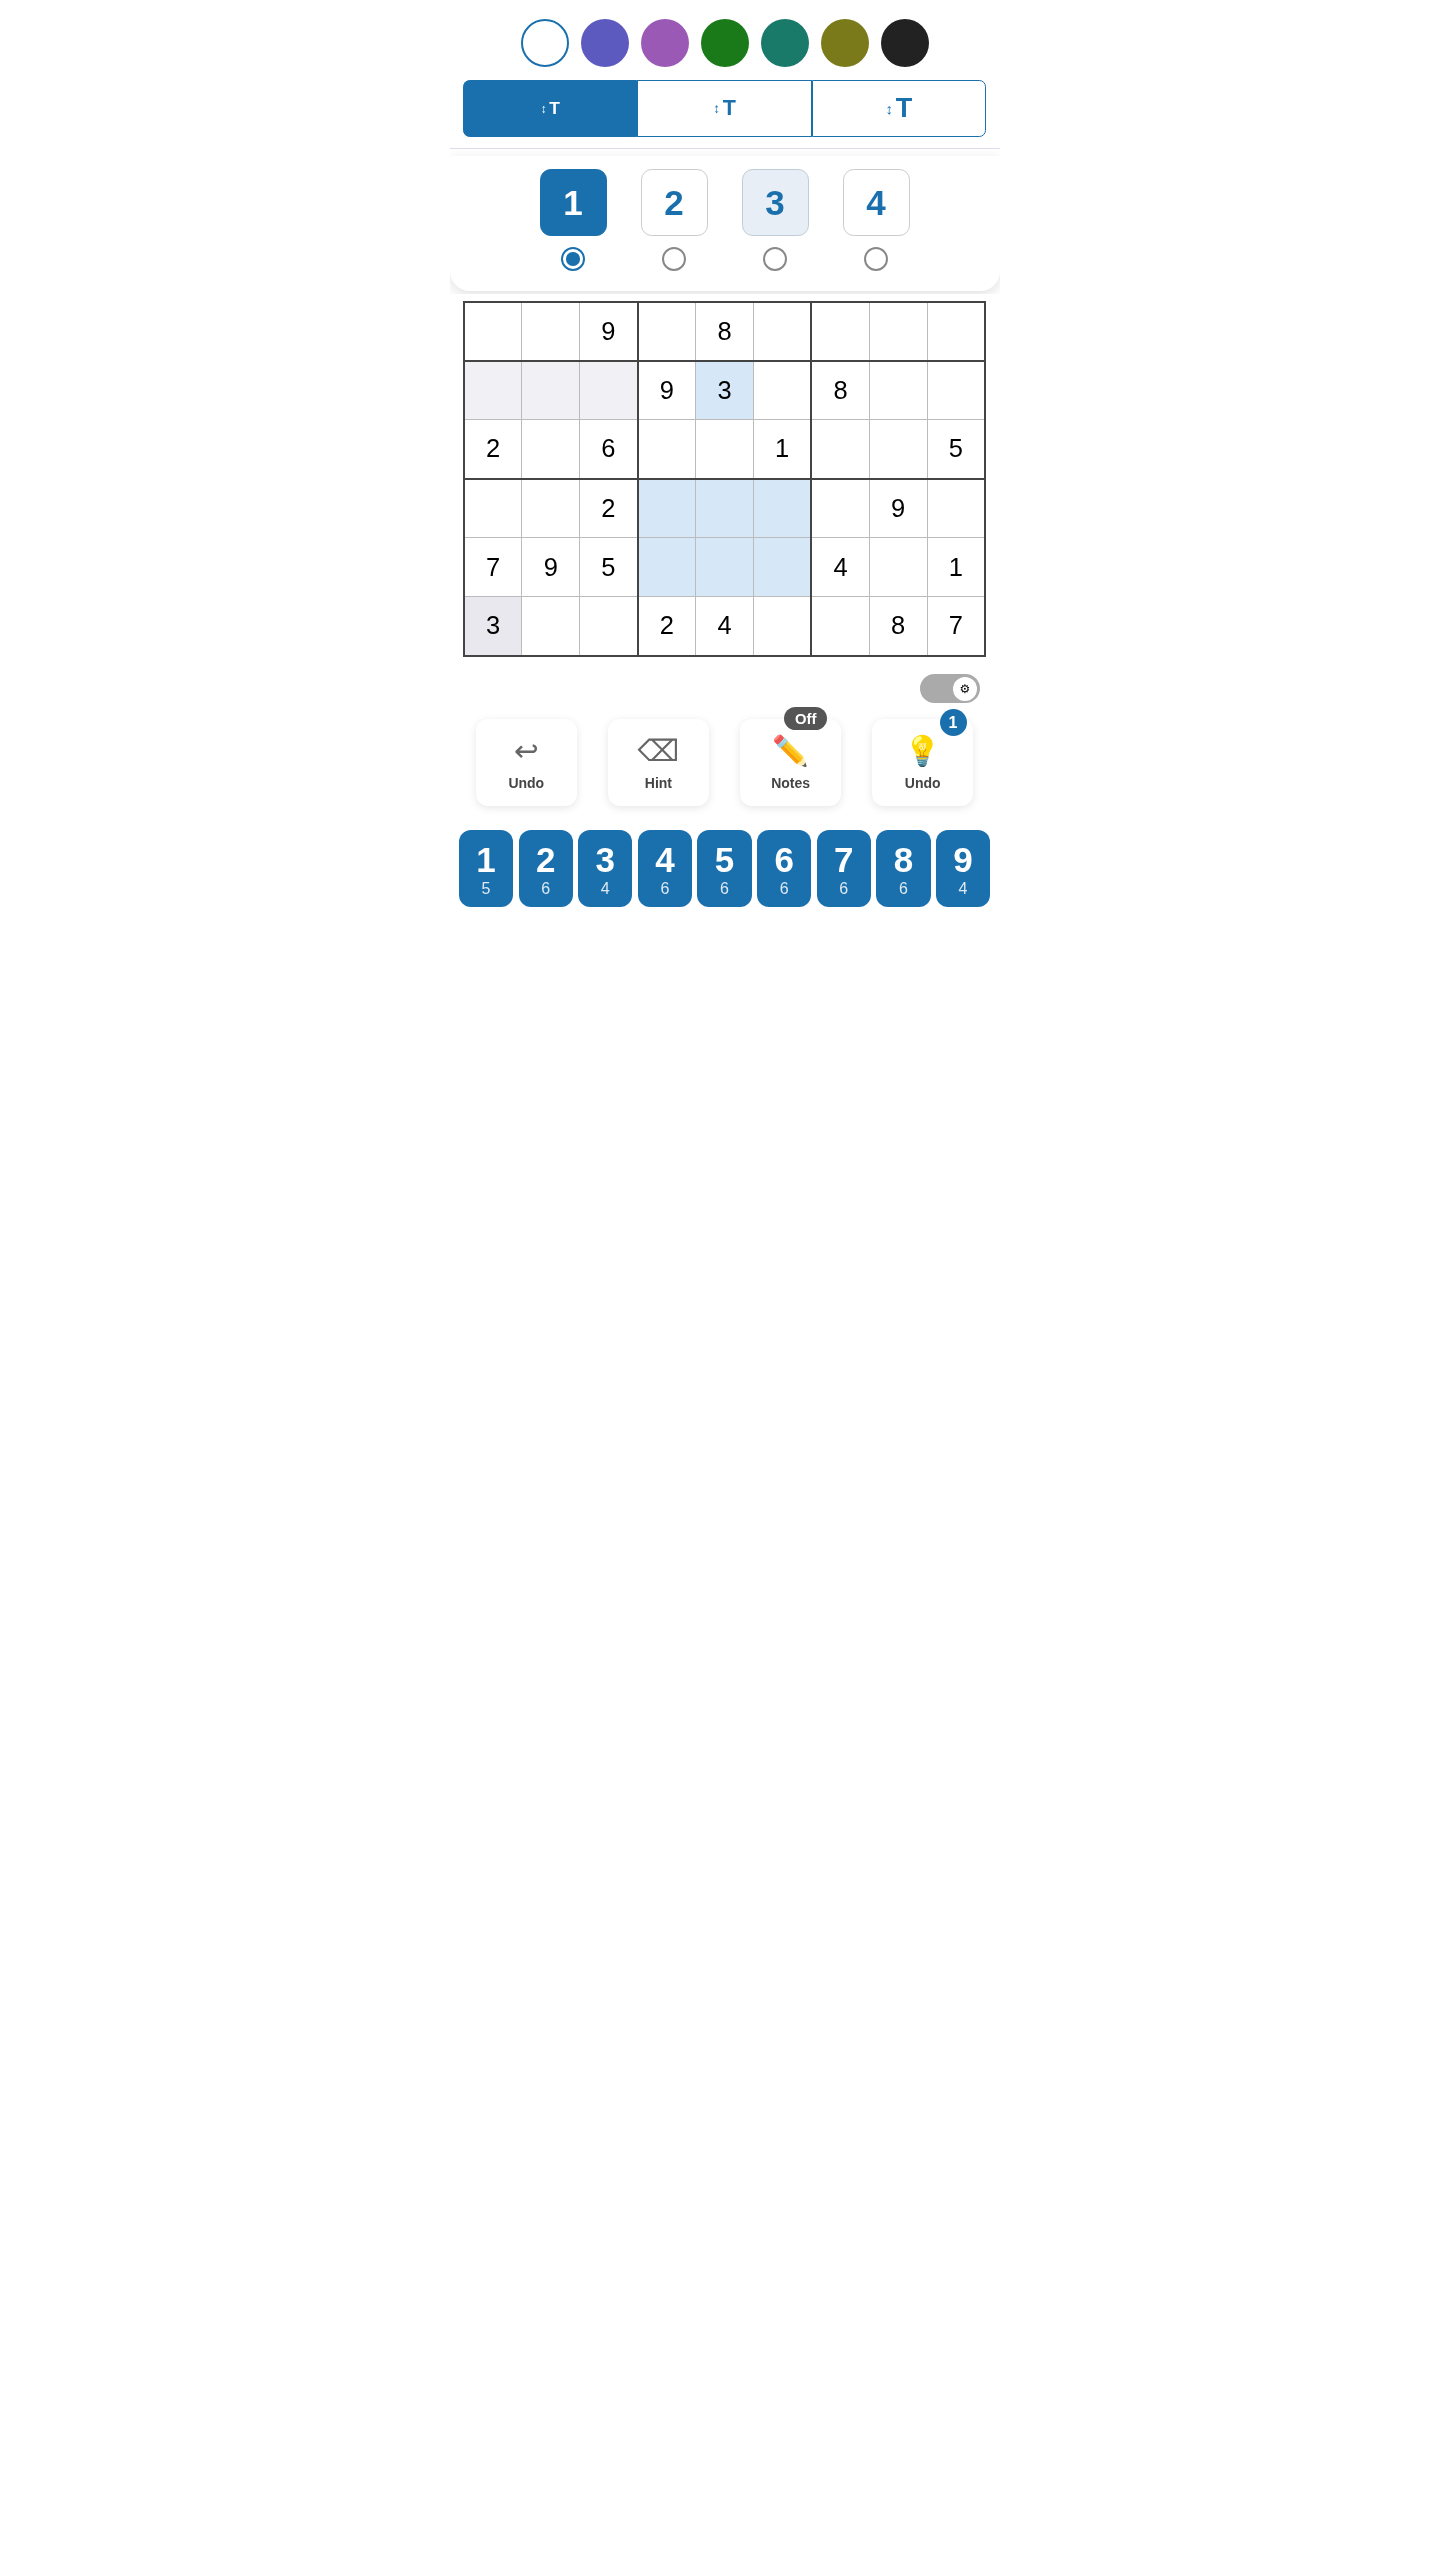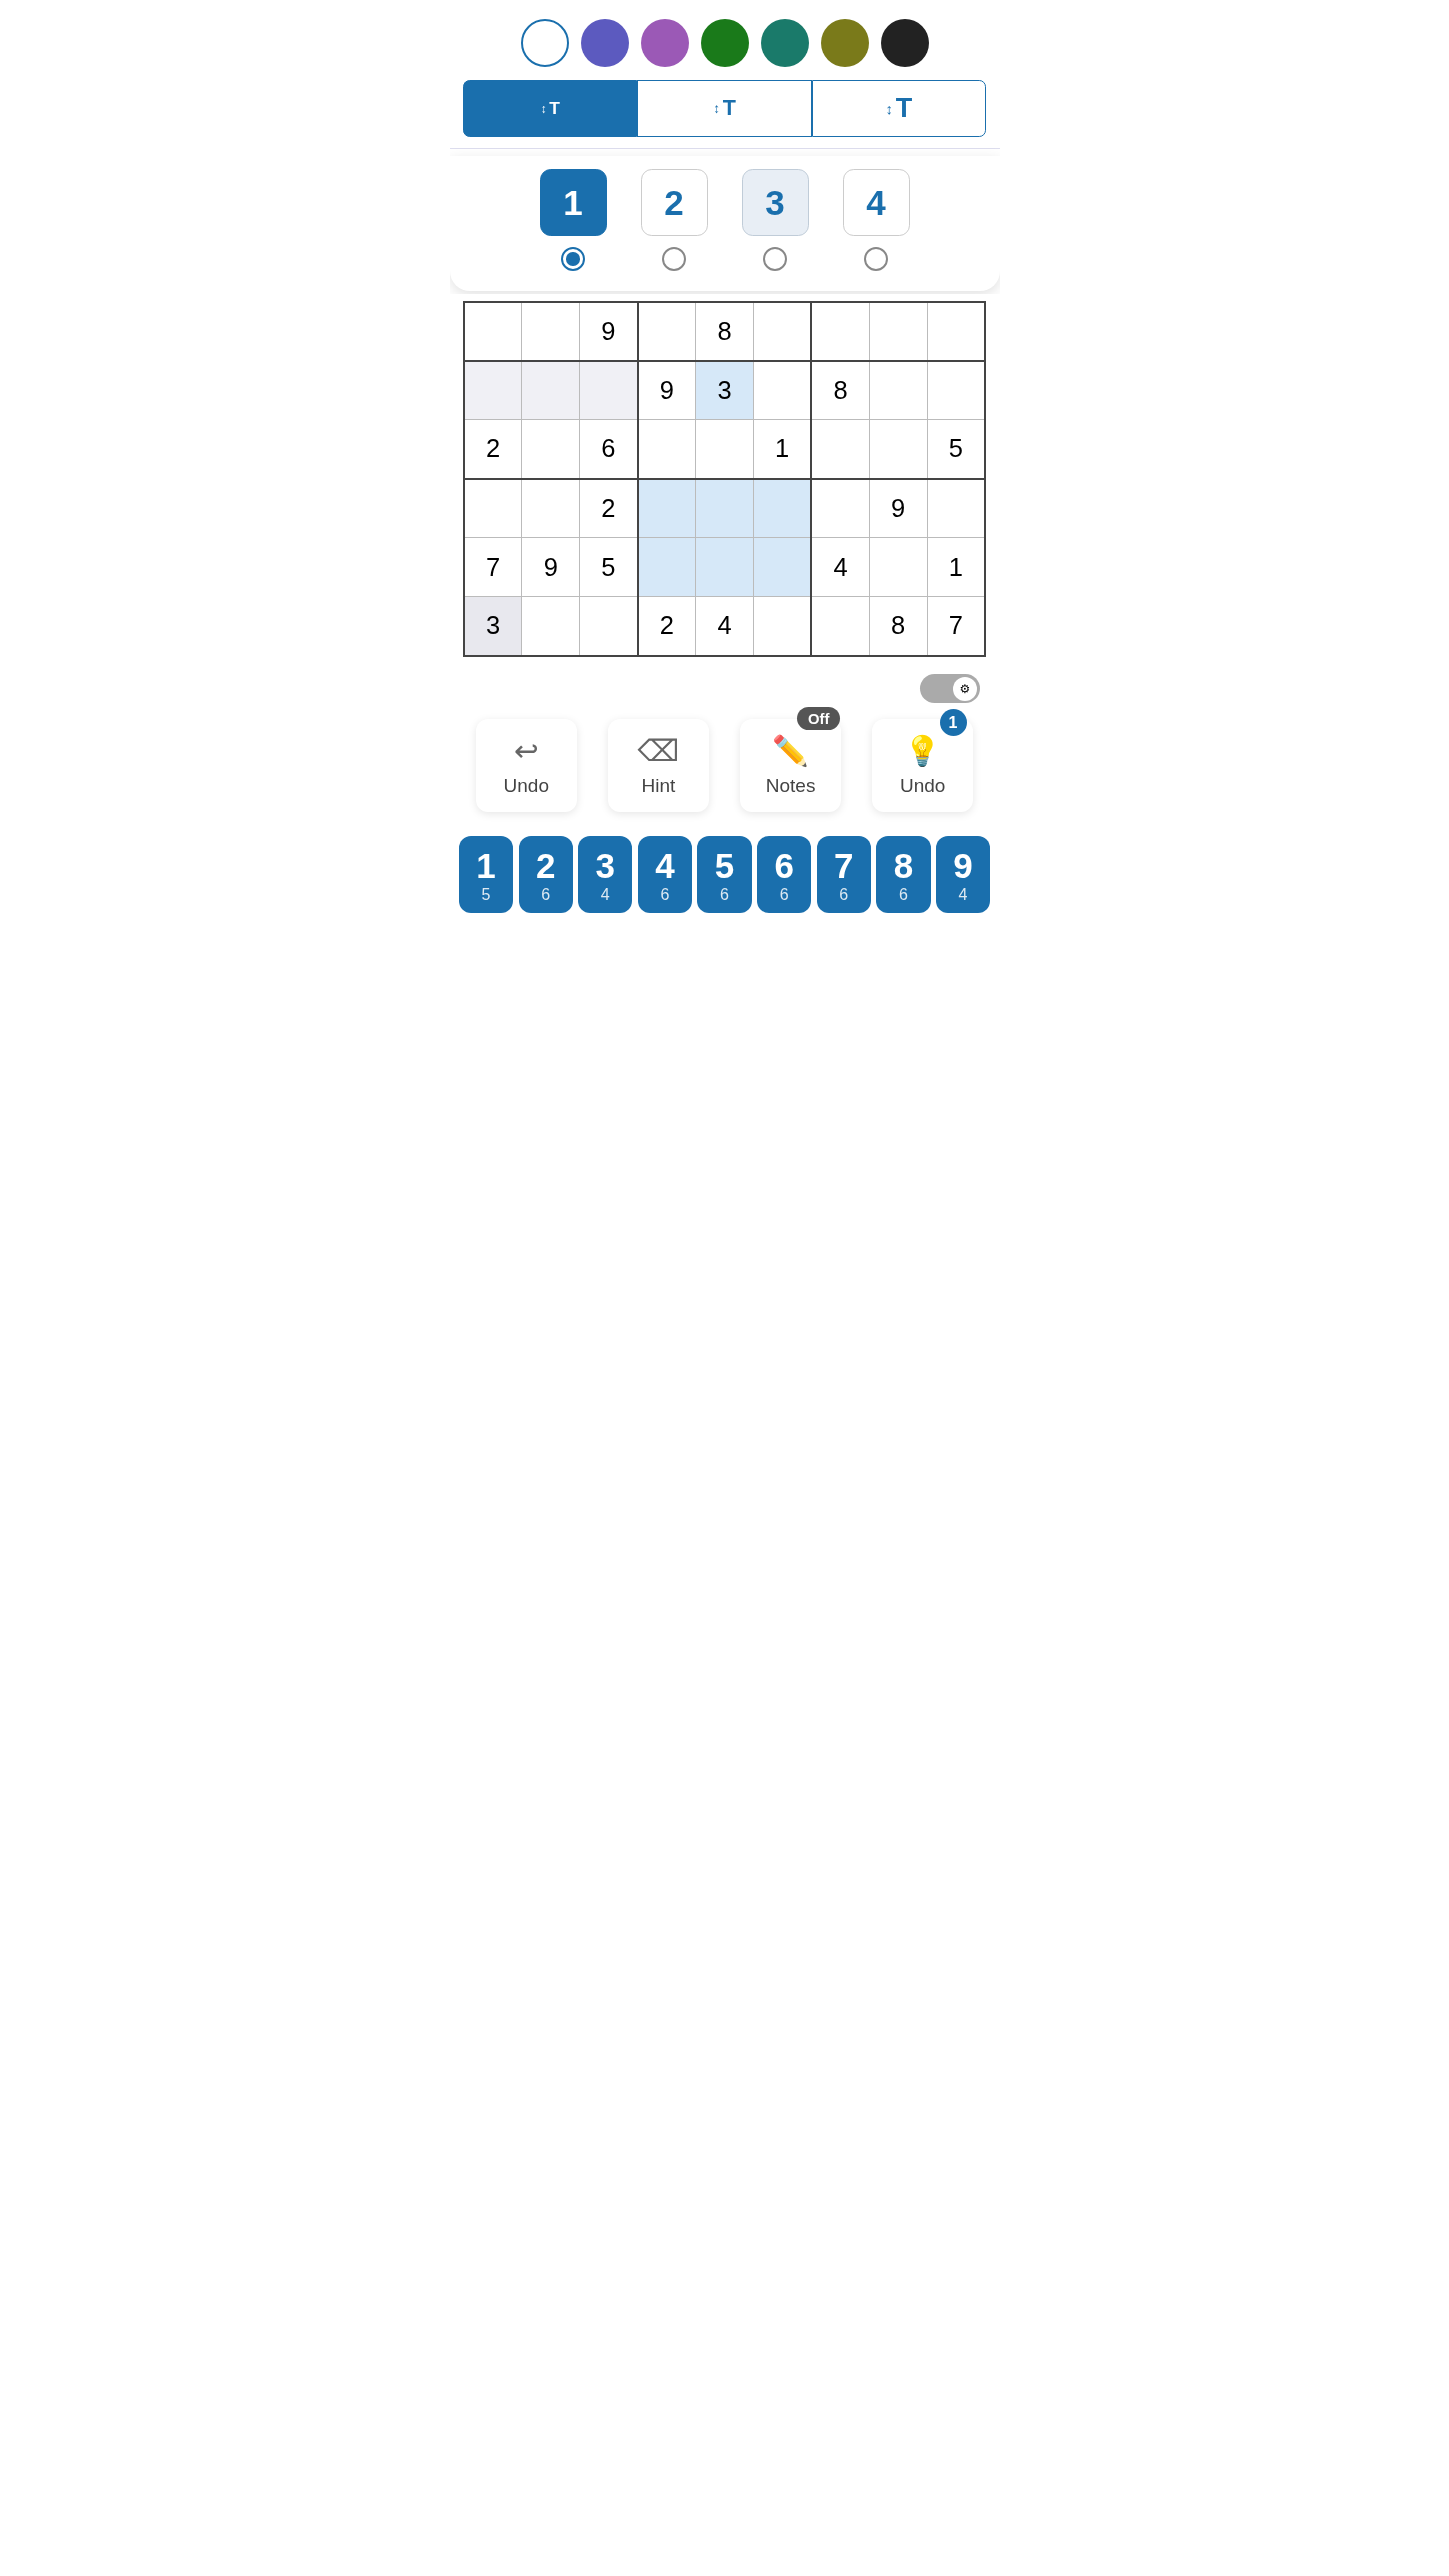--- a/index.html
+++ b/index.html
@@ -217,28 +217,29 @@
       min-width: 101px;
       position: relative;
     }
 
     .toolbar-btn .icon {
       font-size: 29.5px;
       color: #666;
     }
 
     .toolbar-btn .label {
-      font-size: 19px;
+      font-size: 14px;
       color: #444;
+      font-weight: bold;
     }
 
     .notes-toggle {
       position: absolute;
       top: -12px;
-      right: 1px;
+      right: 14px;
       background: #555;
       color: white;
       border-radius: 13.4px;
       padding: 3.4px 10.7px;
       font-size: 14.8px;
       font-weight: bold;
     }
 
     .hint-badge {
       position: absolute;

